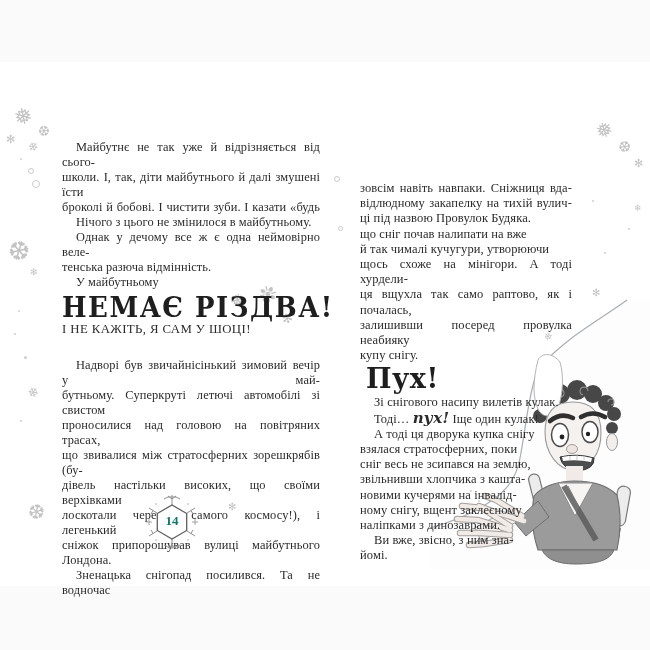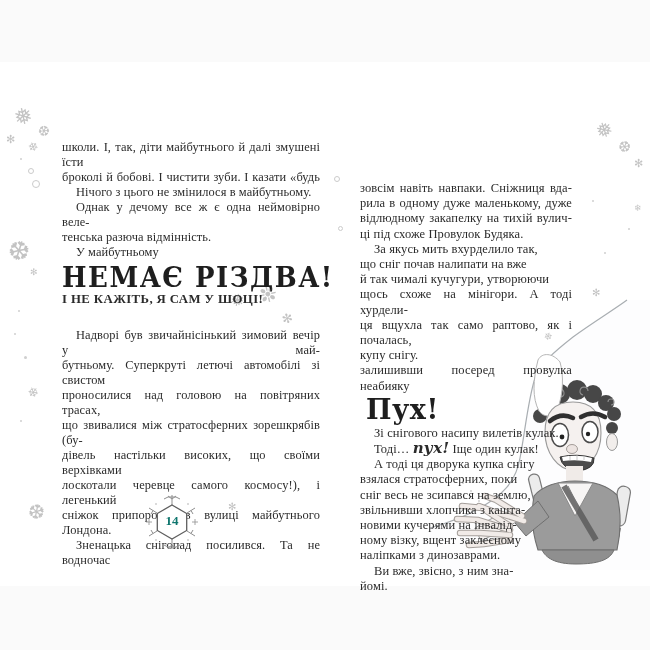--- a/index.html
+++ b/index.html
@@ -24,21 +24,21 @@
   .nj{text-align-last:left;}
   .ind{text-indent:14px;}
 
   .headline-left{
     font-family:"DejaVu Serif", serif;font-weight:700;
     font-size:26px;line-height:30px;letter-spacing:1.5px;
     margin:2px 0 0 0;white-space:nowrap;color:#1e1e1e;
     transform:scaleY(1.08);transform-origin:left center;
   }
   .caps-line{
-    font-size:12.8px;line-height:15px;font-weight:700;letter-spacing:0.4px;
+    font-size:12.8px;line-height:15px;font-weight:400;letter-spacing:0.4px;
     white-space:nowrap;
   }
   .plain{text-align:left;text-align-last:left;white-space:nowrap;}
   .gap-top{margin-top:6px;}
 
   .headline-right{
     font-family:"DejaVu Serif", serif;font-weight:700;
     font-size:27px;line-height:30px;letter-spacing:0.5px;
     margin:1px 0 1px 6px;white-space:nowrap;color:#1e1e1e;
   }
@@ -68,20 +68,21 @@
   }
 </style>
 </head>
 <body>
 
 <div class="band top"></div>
 <div class="band bottom"></div>
 
 <div class="lcol">
   <div>
+    <div class="line ind">Майбутнє не так уже й відрізняється від сього-</div>
     <div class="line">школи. І, так, діти майбутнього й далі змушені їсти</div>
     <div class="line">броколі й бобові. І чистити зуби. І казати «будь</div>
   </div>
   <div>
     <div class="line nj ind">Нічого з цього не змінилося в майбутньому.</div>
   </div>
   <div>
     <div class="line ind">Однак у дечому все ж є одна неймовірно веле-</div>
     <div class="line nj">тенська разюча відмінність.</div>
   </div>
@@ -99,45 +100,43 @@
   </div>
   <div>
     <div class="line ind">Зненацька снігопад посилився. Та не водночас</div>
 
   </div>
 </div>
 
 <div class="rcol">
   <div>
     <div class="line">зовсім навіть навпаки. Сніжниця вда-</div>
-    <div class="line">рила в одному дуже маленькому, дуже</div>
     <div class="line">відлюдному закапелку на тихій вулич-</div>
-    <div class="line nj">ці під схоже Провулок Будяка.</div>
-  </div>
-  <div>
-    <div class="line nj ind">За якусь мить вхурделило так,</div>
+    <div class="line nj">ці під назвою Провулок Будяка.</div>
+  </div>
+  <div>
     <div class="line nj">що сніг почав налипати на вже</div>
     <div class="line nj">й так чималі кучугури, утворюючи</div>
     <div class="line">щось схоже на мінігори. А тоді хурдели-</div>
     <div class="line">ця вщухла так само раптово, як і почалась,</div>
+    <div class="line">залишивши посеред провулка неабияку</div>
     <div class="line nj">купу снігу.</div>
-    <div class="line">залишивши посеред провулка неабияку</div>
   </div>
   <div class="headline-right">Пух!</div>
   <div>
     <div class="line nj ind plain">Зі снігового насипу вилетів кулак.</div>
     <div class="line nj ind plain"><span>Тоді… </span><span class="puh-inline">пух!</span><span> Іще один кулак!</span></div>
   </div>
   <div>
     <div class="line nj ind plain">А тоді ця дворука купка снігу</div>
     <div class="line nj plain">взялася стратосферних, поки</div>
     <div class="line nj plain">сніг весь не зсипався на землю,</div>
     <div class="line nj plain">звільнивши хлопчика з кашта-</div>
     <div class="line nj plain">новими кучерями на інвалід-</div>
-    <div class="line nj plain">ному візку, вщент заклеєному</div>
+    <div class="line nj plain">ному снігу, вщент заклеєному</div>
     <div class="line nj plain">наліпками з динозаврами.</div>
   </div>
   <div>
     <div class="line nj ind plain">Ви вже, звісно, з ним зна-</div>
     <div class="line nj plain">йомі.</div>
   </div>
 </div>
 
 <span class="flake" style="left:14px;top:106px;font-size:22px;transform:rotate(-12deg);">❅</span>
 <span class="flake" style="left:38px;top:124px;font-size:14px;transform:rotate(25deg);">❆</span>

